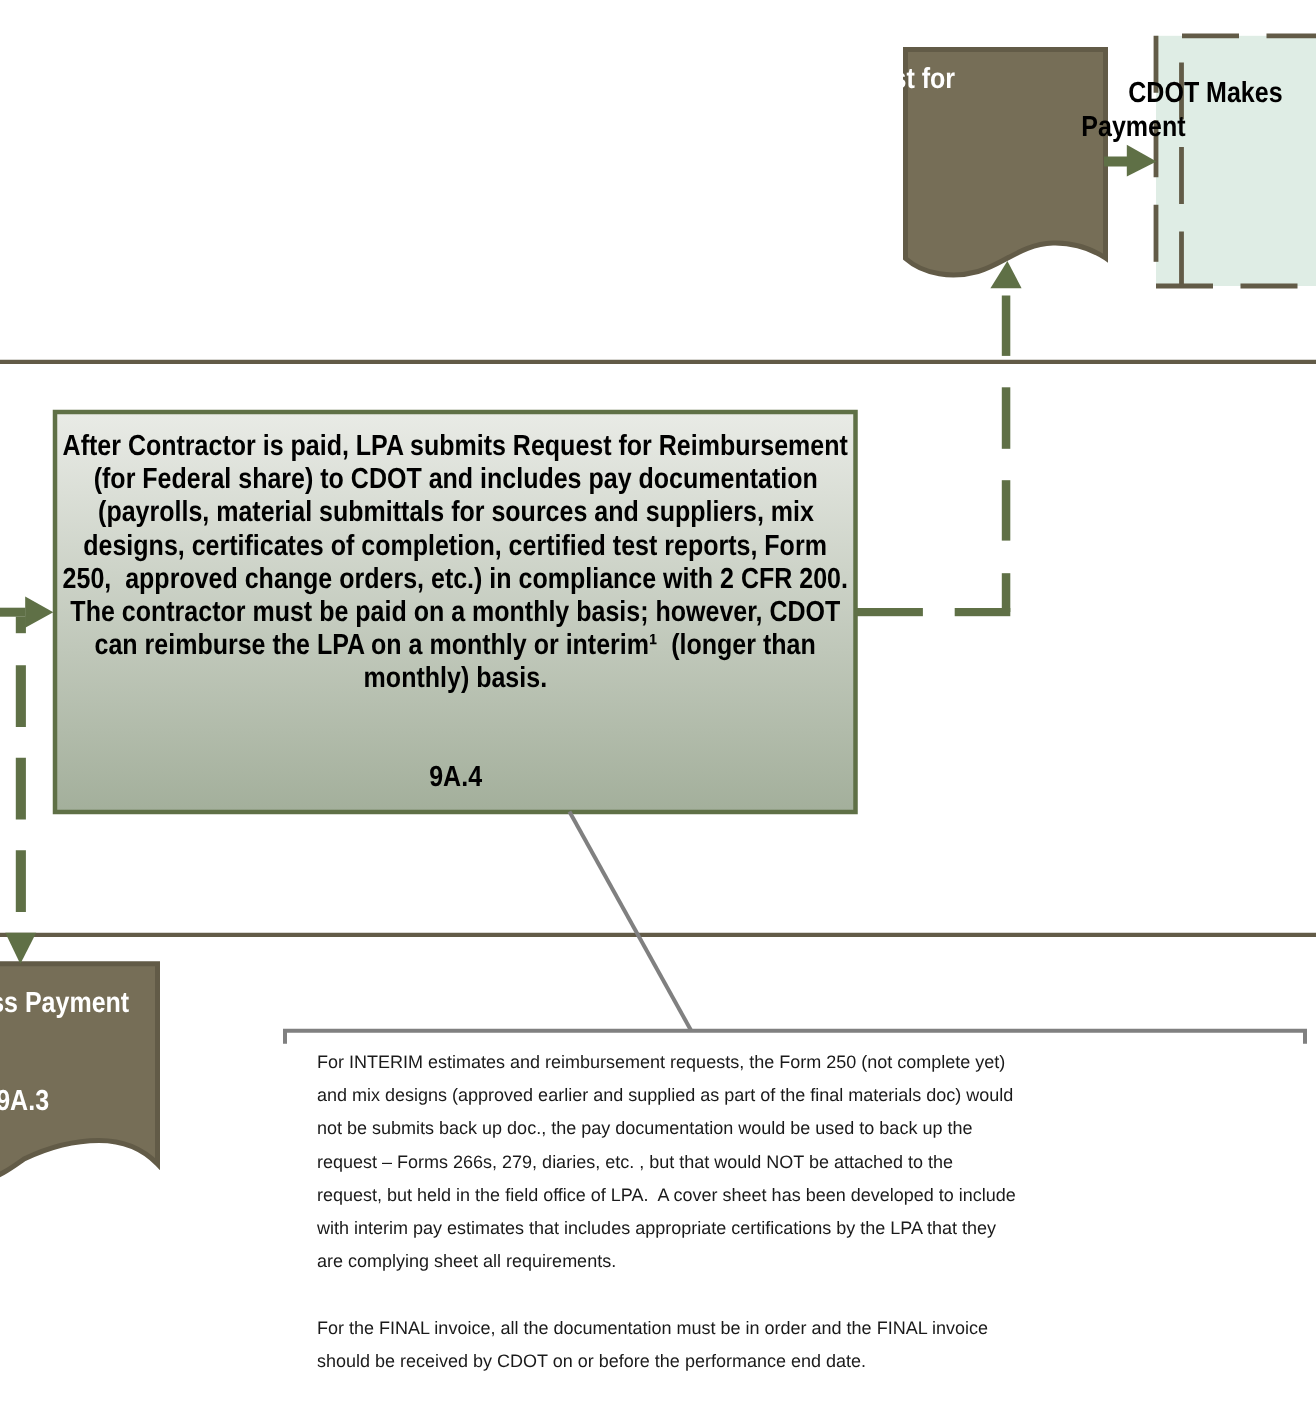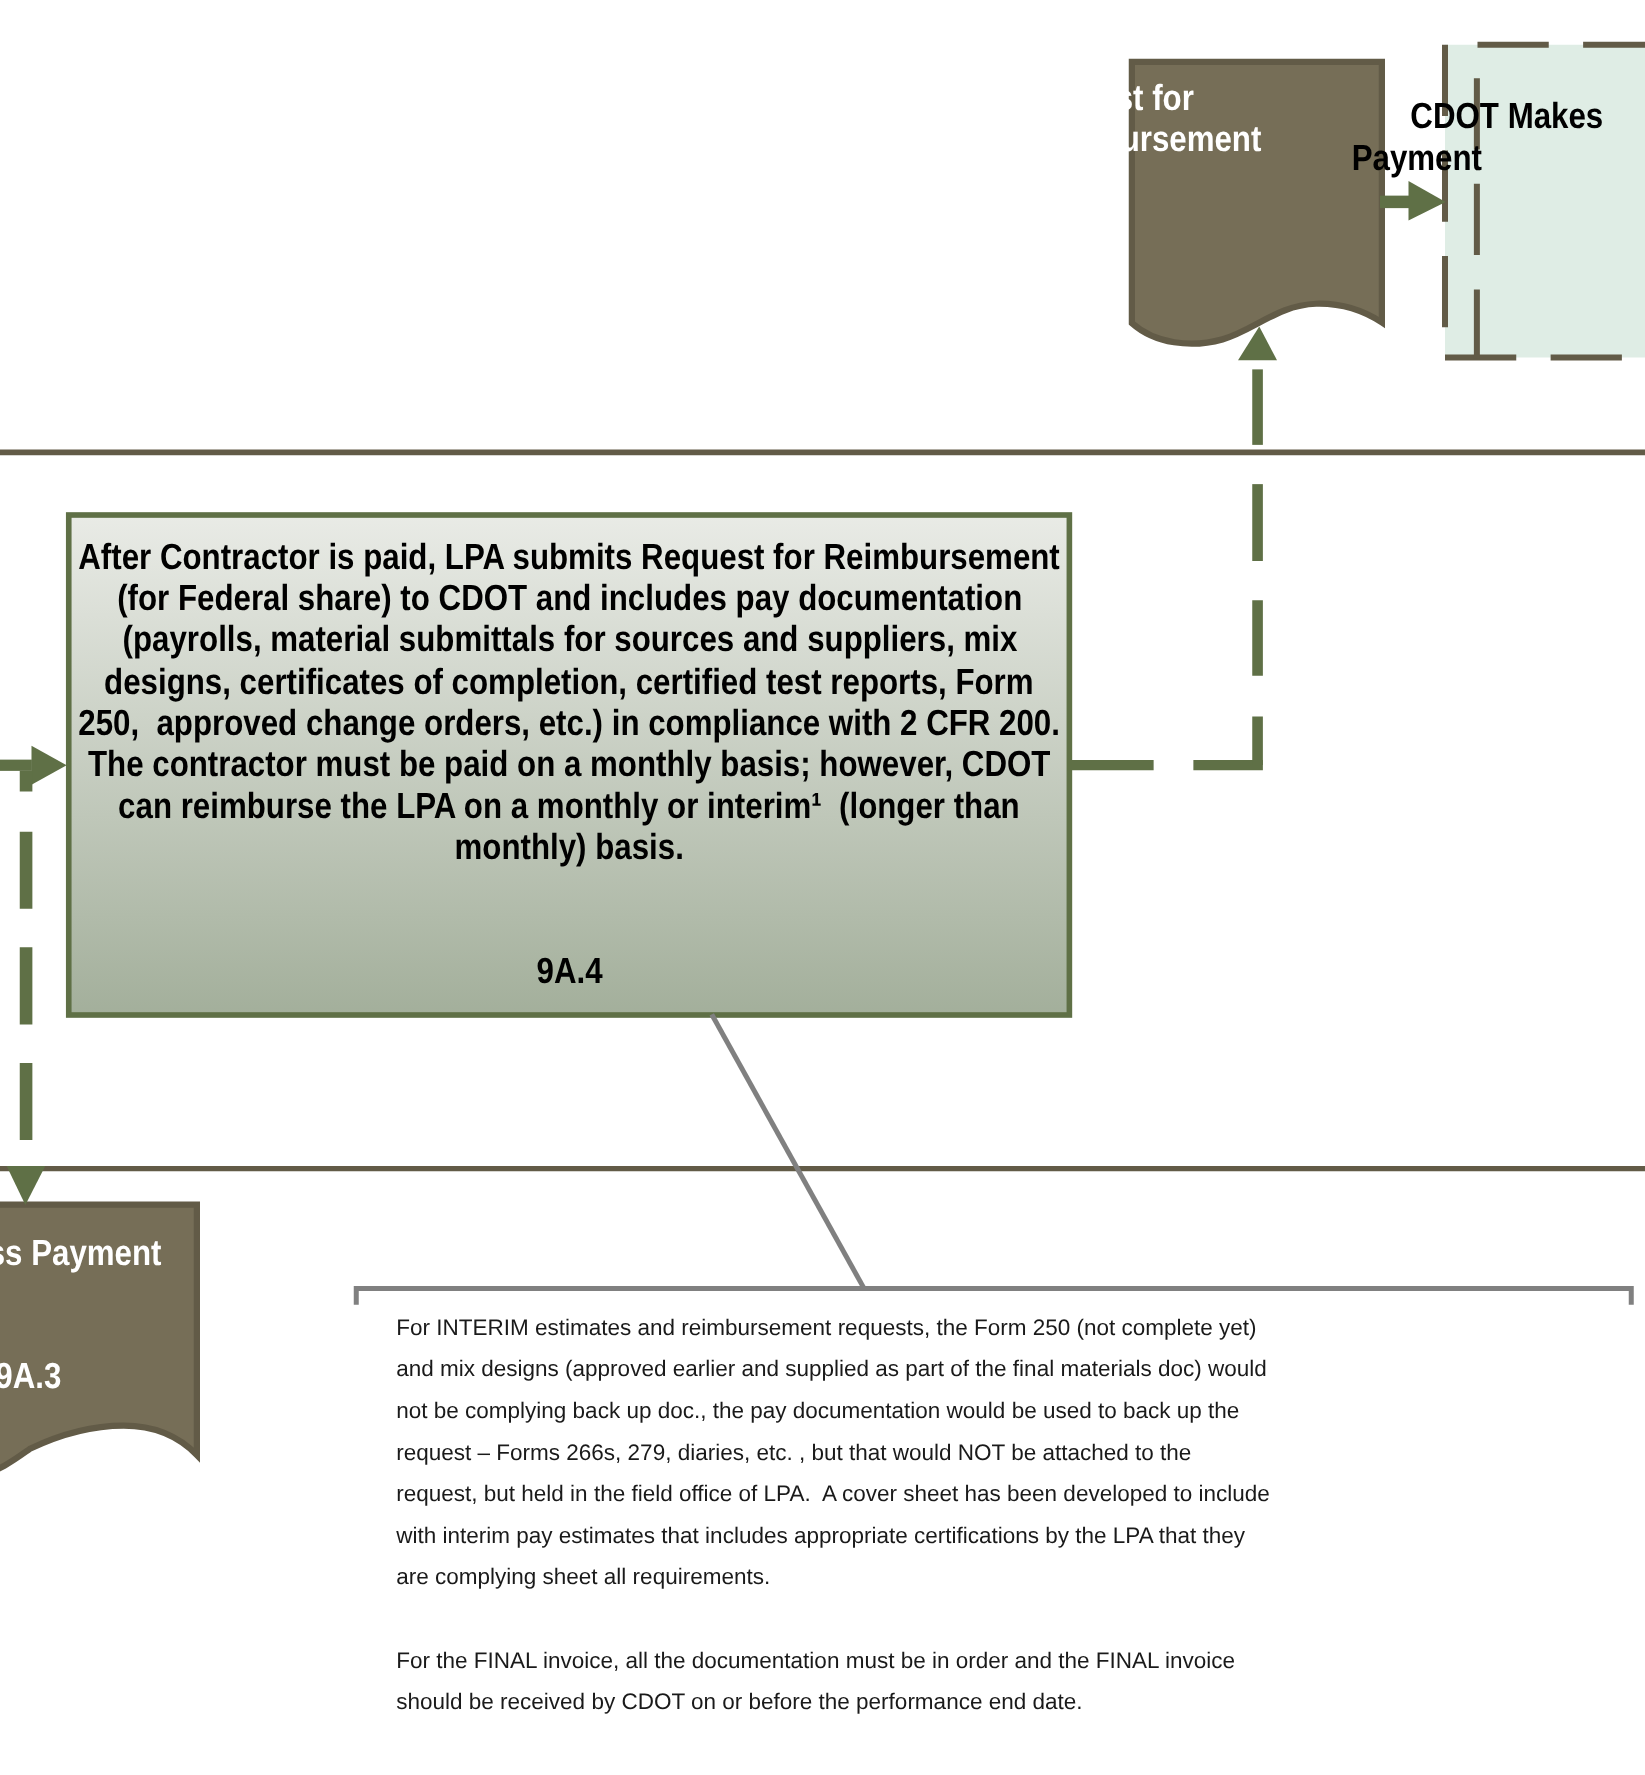--- a/index.html
+++ b/index.html
@@ -76,21 +76,20 @@
 
     <g>
       <rect x="15.8" y="616.6" width="10.1" height="16.6" fill="#5F7046"></rect>
       <line x1="20.85" y1="665.3" x2="20.85" y2="932.7" stroke="#5F7046" stroke-width="10.1" fill="none" stroke-dasharray="61.7 30.8"></line>
       <path d="M20.3,963.9 L5.3,932.7 L36.2,932.7 Z" fill="#5F7046"></path>
     </g>
   </svg>
 
   <div class="blk" style="left:805px;top:63px;width:401px;color:#fff;">
     <div class="node-line" style="height:33px;"><span>Request for</span></div>
-    <div class="node-line" style="height:33px;"><span>Reimbursement</span></div>
   </div>
 
   <div class="blk" style="left:1116px;top:77px;width:401px;color:#000;">
     <div class="node-line" style="height:34px;"><span>CDOT Makes</span></div>
     <div class="node-line" style="height:34px;margin-left:-43px;"><span>Payment</span></div>
   </div>
 
   <div class="blk node-line" style="left:-255px;top:987px;width:401px;height:33px;color:#fff;text-align:right;"><span>Process Payment</span></div>
   <div class="blk node-line" style="left:-348px;top:1085px;width:401px;height:33px;color:#fff;text-align:right;"><span>9A.3</span></div>
 
@@ -102,21 +101,21 @@
     <div class="bold-line"><span>250,  approved change orders, etc.) in compliance with 2 CFR 200.</span></div>
     <div class="bold-line"><span>The contractor must be paid on a monthly basis; however, CDOT</span></div>
     <div class="bold-line"><span>can reimburse the LPA on a monthly or interim¹  (longer than</span></div>
     <div class="bold-line"><span>monthly) basis.</span></div>
   </div>
   <div class="txt bold-line" style="left:-45px;top:761px;width:1001px;"><span>9A.4</span></div>
 
   <div class="blk" style="left:297px;top:1046px;width:1010px;">
     <div class="ser-line">For INTERIM estimates and reimbursement requests, the Form 250 (not complete yet)</div>
     <div class="ser-line">and mix designs (approved earlier and supplied as part of the final materials doc) would</div>
-    <div class="ser-line">not be complying back up doc., the pay documentation would be used to back up the</div>
+    <div class="ser-line">not be submits back up doc., the pay documentation would be used to back up the</div>
     <div class="ser-line">request – Forms 266s, 279, diaries, etc. , but that would NOT be attached to the</div>
     <div class="ser-line">request, but held in the field office of LPA.  A cover sheet has been developed to include</div>
     <div class="ser-line">with interim pay estimates that includes appropriate certifications by the LPA that they</div>
     <div class="ser-line">are complying sheet all requirements.</div>
   </div>
   <div class="blk" style="left:297px;top:1312px;width:1010px;">
     <div class="ser-line">For the FINAL invoice, all the documentation must be in order and the FINAL invoice</div>
     <div class="ser-line">should be received by CDOT on or before the performance end date.</div>
   </div>
 </div>

